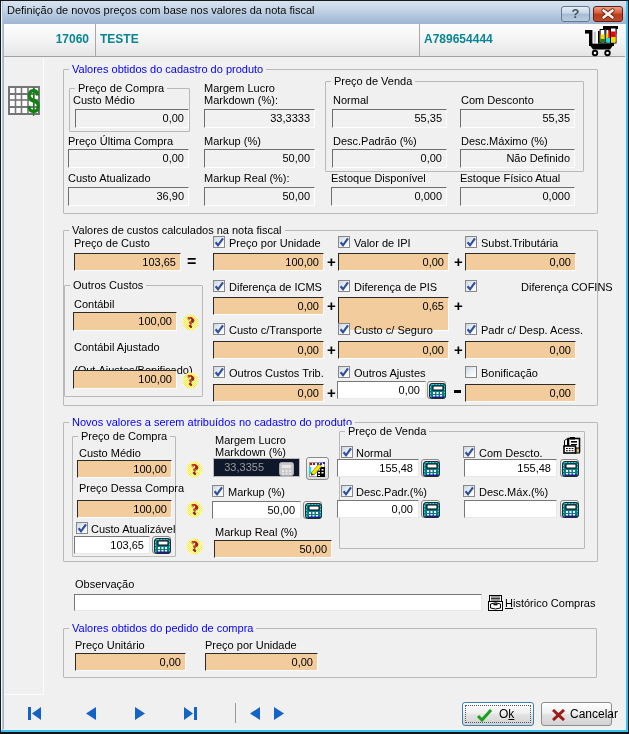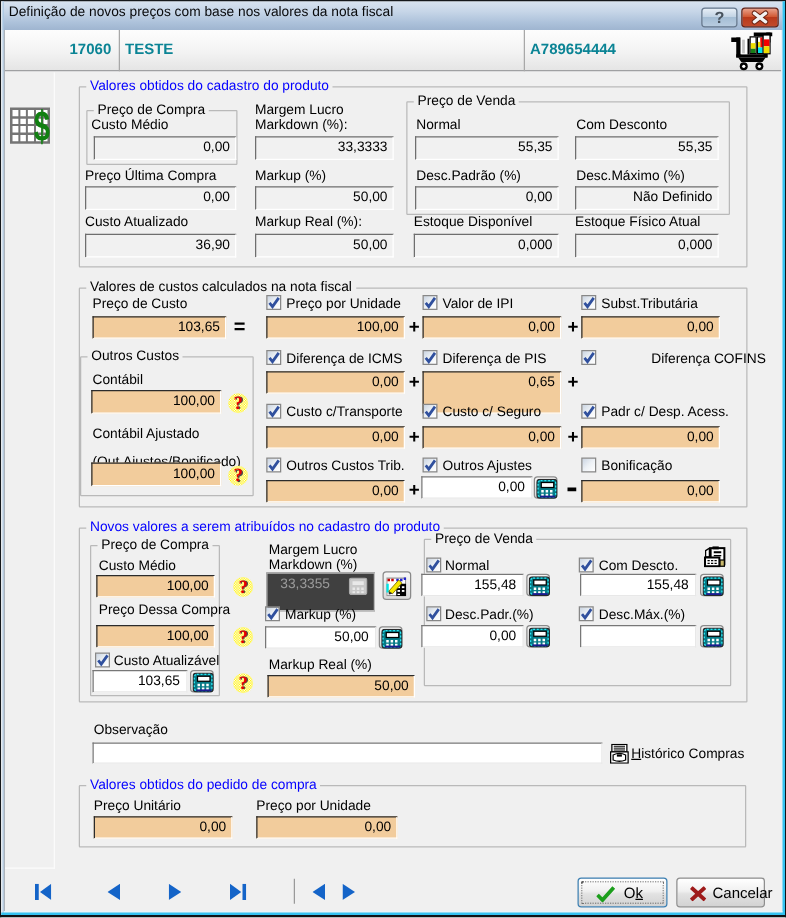--- a/index.html
+++ b/index.html
@@ -406,21 +406,21 @@
             <rect y="1" width="1" height="1" fill="#FFFFFF"></rect>
           </pattern>
         </defs>
         <circle cx="8.5" cy="8.5" r="8" fill="url(#yq)"></circle>
         <text x="9.6" y="13.5" font-family="Liberation Serif, serif" font-size="15" font-weight="bold" fill="#4A4A4A" text-anchor="middle">?</text>
         <text x="8.6" y="13" font-family="Liberation Serif, serif" font-size="15" font-weight="bold" fill="#E80000" text-anchor="middle">?</text>
       </svg></div>
 
   <div class="lbl" style="left:215px; top:434px;">Margem Lucro</div>
   <div class="lbl" style="left:215px; top:446px;">Markdown (%)</div>
-  <div class="fld" style="left:213px; top:458px; width:87px; height:31px; line-height:17px; background:#404040; border:1px solid #B9B9B9; color:#9A9A9A; padding-right:35px;">33,3355</div>
+  <div class="fld" style="left:213px; top:458px; width:87px; height:19px; line-height:17px; background:#0f172a; border:1px solid #B9B9B9; color:#9A9A9A; padding-right:35px;">33,3355</div>
   <div class="calcbtn dis" style="left:278px; top:461px; width:15px; height:14px; border:none; background:none;">
       <svg width="15" height="14" viewBox="0 0 15 14">
         <rect x="0.5" y="0.5" width="14" height="13" rx="2" fill="#C9C9C9" stroke="#ABABAB"></rect>
         <rect x="3" y="3" width="9" height="3" fill="#E9E9E9"></rect>
         <g fill="#E9E9E9">
           <rect x="3" y="8" width="2" height="2"></rect>
           <rect x="6.5" y="8" width="2" height="2"></rect>
           <rect x="10" y="8" width="2" height="2"></rect>
           <rect x="3" y="11" width="2" height="1.5"></rect>
           <rect x="6.5" y="11" width="2" height="1.5"></rect>

